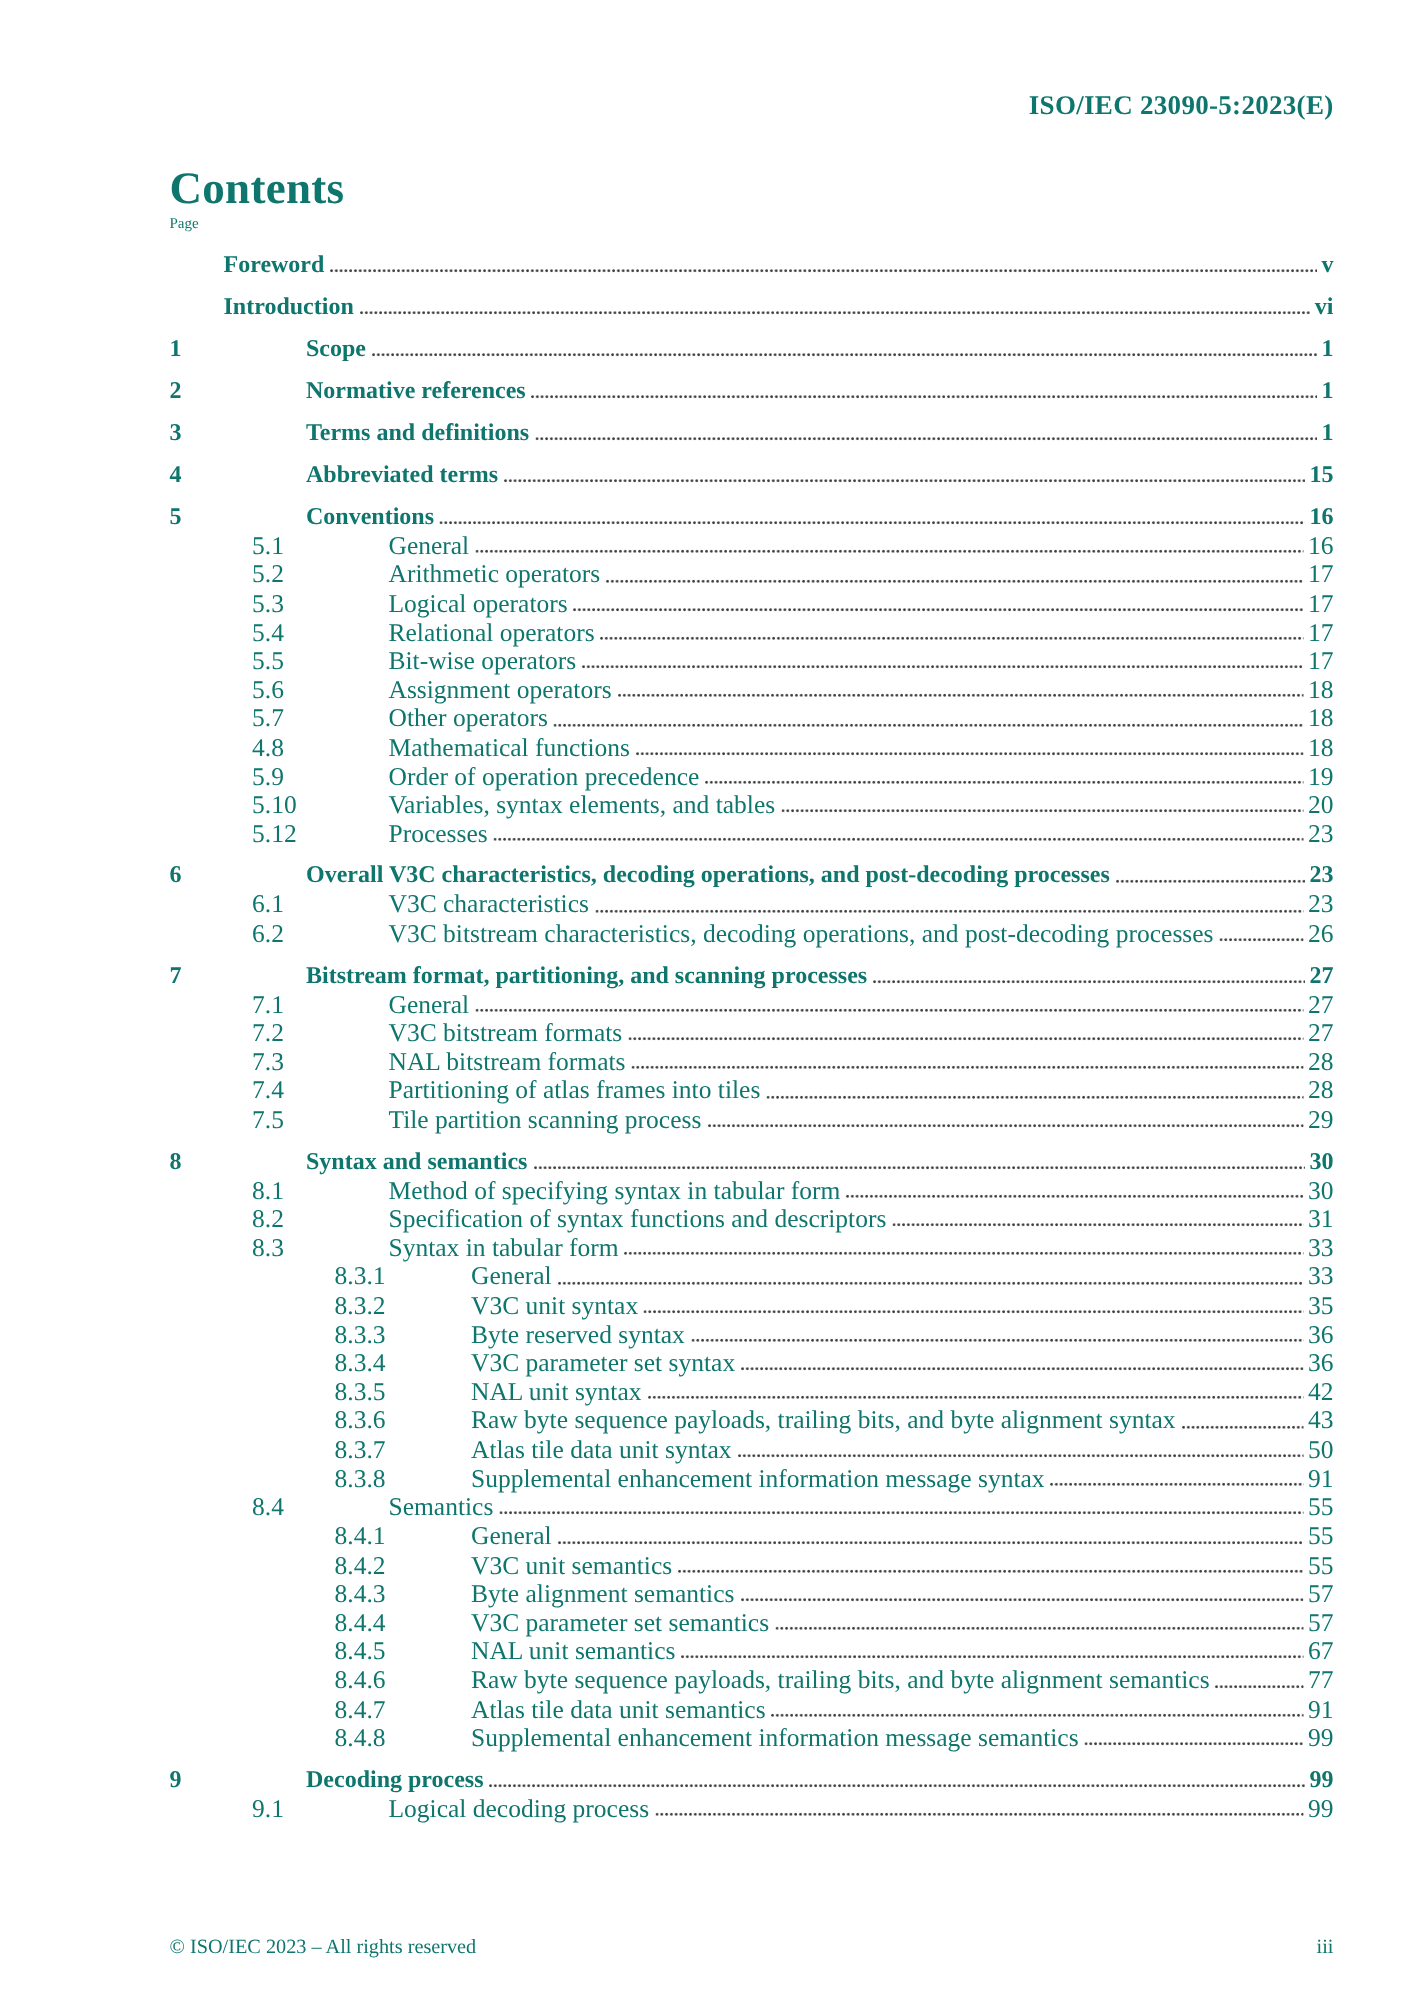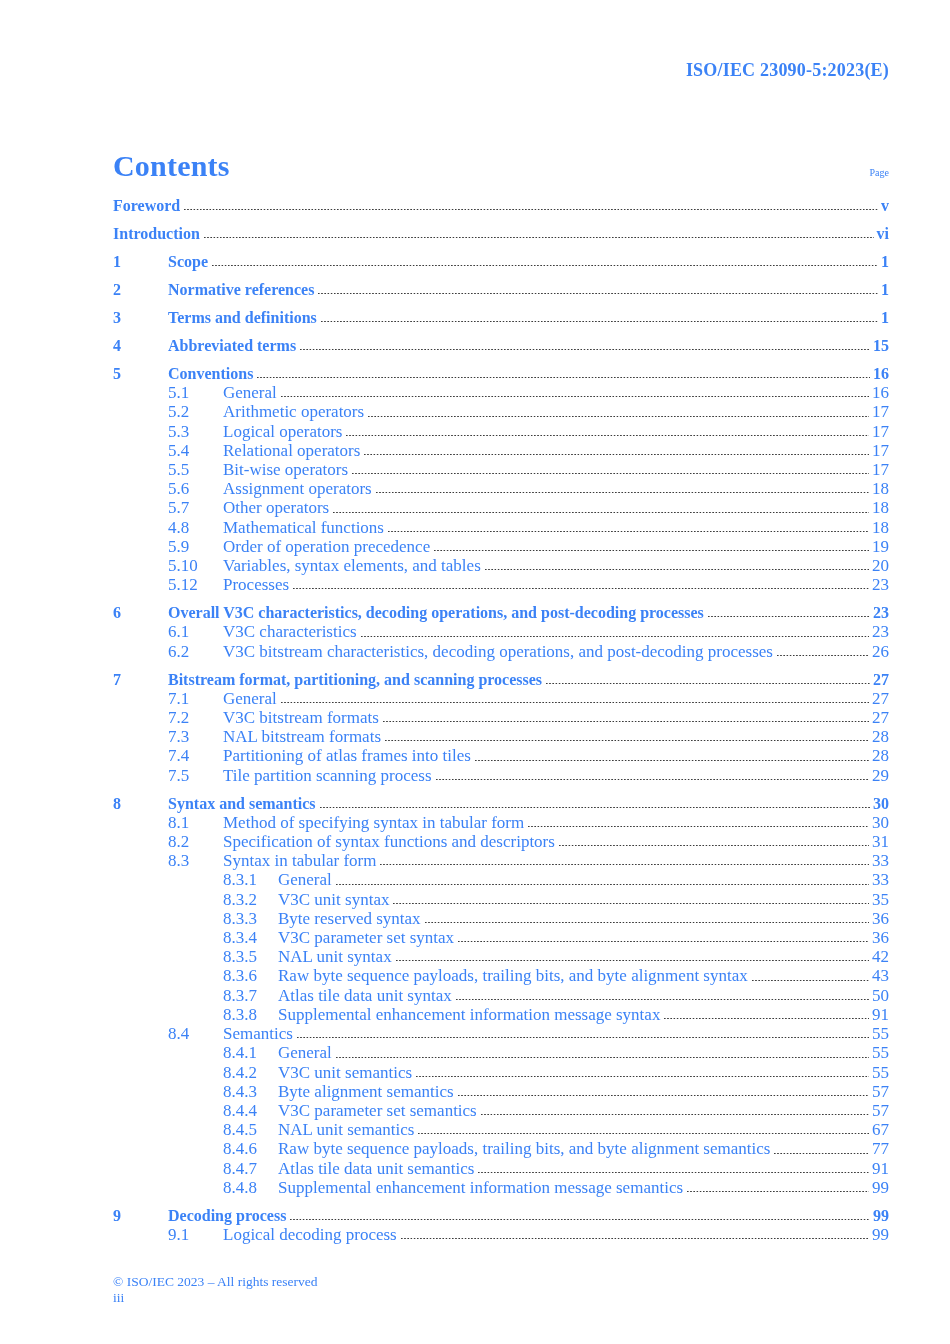--- a/index.html
+++ b/index.html
@@ -2,37 +2,38 @@
 <html><head>
 <meta charset="utf-8">
 <style>
   html, body { margin: 0; padding: 0; background: #e8e8e8; }
   .sheet {
     position: relative;
     width: 950px;
     height: 1344px;
     background: #ffffff;
     font-family: "Liberation Serif", "DejaVu Serif", serif;
-    color: #3b82f6;
+    color: #0f766e;
     box-sizing: border-box;
     padding: 60px 61px 0 113px;
     overflow: hidden;
   }
   .doc-header {
     text-align: right;
     font-weight: bold;
     font-size: 18px;
     line-height: 20px;
     letter-spacing: 0.2px;
   }
   .title-row {
     display: flex;
     align-items: baseline;
     justify-content: space-between;
-    margin-top: 68px;
+    margin-top: 28px;
+    flex-direction: column;
   }
   .title-row h1 {
     margin: 0;
     font-size: 30px;
     line-height: 36px;
     font-weight: bold;
     letter-spacing: 0.2px;
   }
   .page-col-label {
     font-size: 10px;
@@ -46,42 +47,41 @@
     white-space: nowrap;
   }
   .toc-row.major {
     margin-top: 8.8px;
     font-weight: bold;
     font-size: 16px;
   }
   .toc-row .num { flex: 0 0 55px; }
   .toc-row.level-2 { padding-left: 55px; }
   .toc-row.level-3 { padding-left: 110px; }
-  .toc-row .label { flex: 0 0 auto; }
+  .toc-row .label { flex: 0 0 auto; margin-left: 36px; }
   .toc-row .leader {
     flex: 1 1 auto;
     align-self: flex-end;
     height: 3px;
     margin: 0 3px 4px 4px;
     background-image: radial-gradient(circle at 1px 1.5px, #3c3c3c 0.75px, transparent 1px);
     background-size: 3.2px 3px;
     background-repeat: repeat-x;
     min-width: 6px;
   }
   .toc-row .page { flex: 0 0 auto; }
   .doc-footer {
     position: absolute;
     left: 113px;
     right: 61px;
     bottom: 38px;
     display: flex;
     justify-content: space-between;
     align-items: baseline;
     font-size: 13.5px;
-    flex-direction: column;
   }
 </style>
 </head>
 <body>
 
 <div class="sheet">
 
   <div class="doc-header">
     <span>ISO/IEC 23090-5:2023(E)</span>
   </div>

